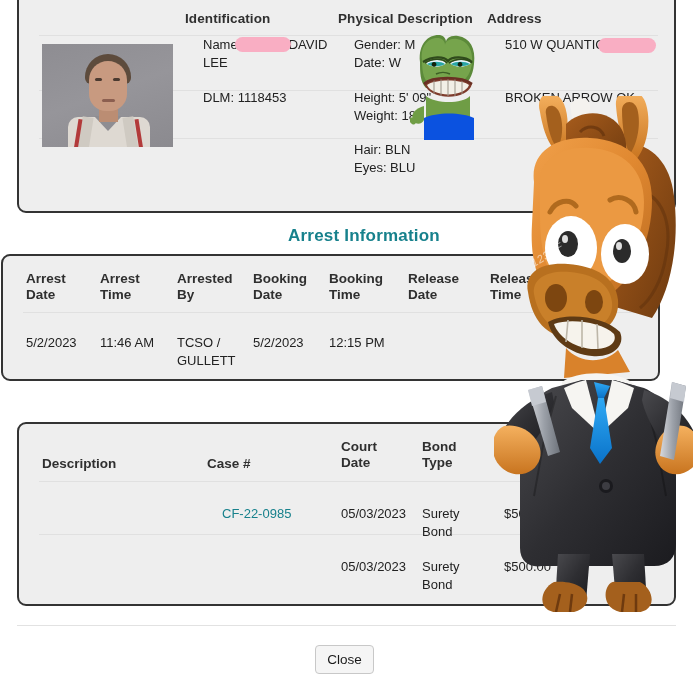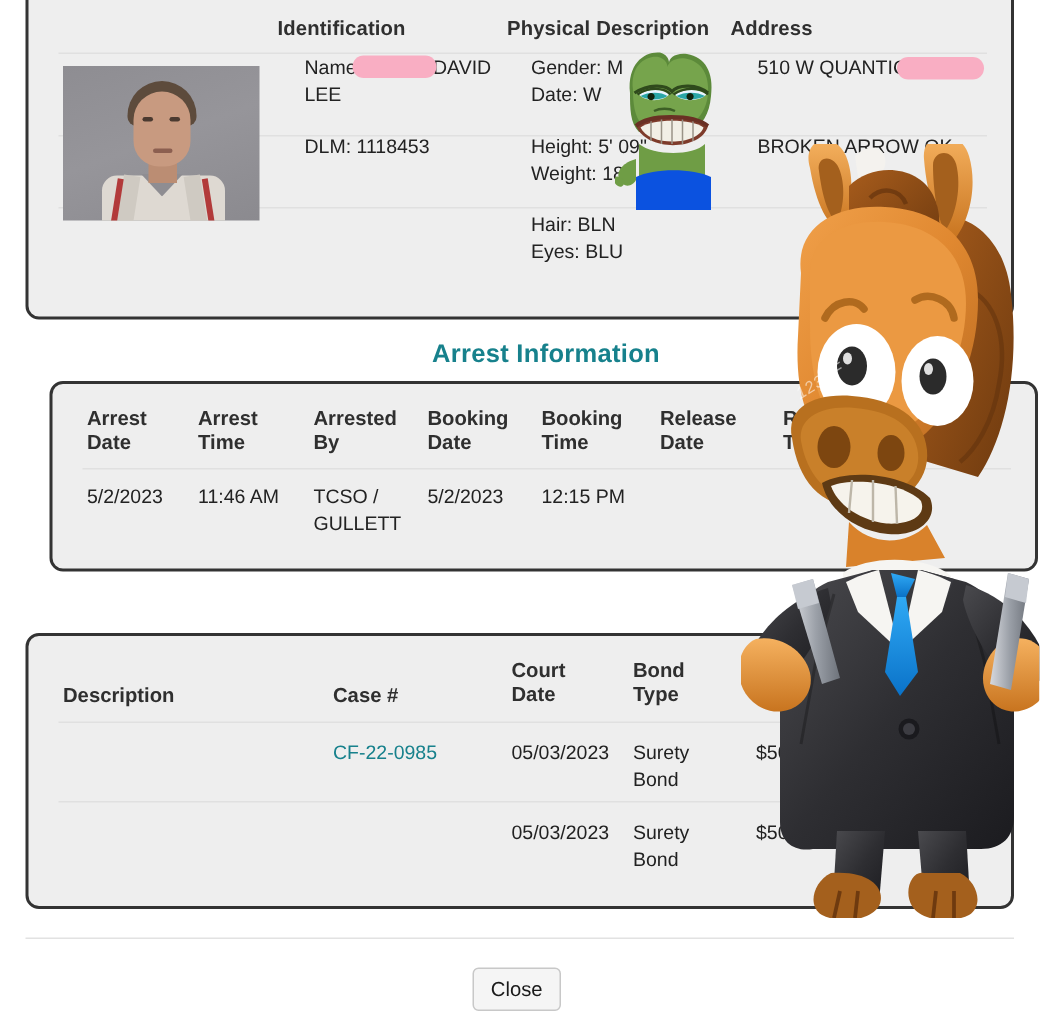--- a/index.html
+++ b/index.html
@@ -138,30 +138,30 @@
     font-weight: bold;
     color: #17818c;
     letter-spacing: .2px;
     padding-left: 35px;
   }
   #title-arrest { top: 226px; }
   #title-offenses { top: 394px; }
 
   
   #arrest-card {
-    left: 33px; top: 254px; width: 659px; height: 127px;
+    left: 1px; top: 254px; width: 659px; height: 127px;
   }
   .thdr {
     position: absolute;
     font-size: 13.5px; font-weight: bold; color: #2f2f2f;
     line-height: 16px;
   }
   .tcell {
     position: absolute;
-    font-size: 13px; color: #222222; line-height: 18px;
+    font-size: 13px; color: #222222; line-height: 18px; margin-top: 12px;
   }
   .trule {
     position: absolute; height: 1px; background: #e0e0e0;
   }
 
   #a-h0 { left: 23px;  top: 15px; }
   #a-h1 { left: 97px;  top: 15px; }
   #a-h2 { left: 174px; top: 15px; }
   #a-h3 { left: 250px; top: 15px; }
   #a-h4 { left: 326px; top: 15px; }
@@ -172,21 +172,21 @@
   #a-c1 { left: 97px;  top: 66px; }
   #a-c2 { left: 174px; top: 66px; width: 66px; }
   #a-c3 { left: 250px; top: 66px; }
   #a-c4 { left: 326px; top: 66px; }
 
   
   #off-card {
     left: 17px; top: 422px; width: 659px; height: 184px;
   }
   #o-h0 { left: 23px;  top: 32px; }
-  #o-h1 { left: 203px; top: 32px; }
+  #o-h1 { left: 188px; top: 32px; }
   #o-h2 { left: 322px; top: 15px; }
   #o-h3 { left: 403px; top: 15px; }
   #o-h4 { left: 516px; top: 32px; }
   #o-rule1 { left: 20px; top: 57px; width: 619px; }
   #o-rule2 { left: 20px; top: 110px; width: 619px; }
 
   #o-r0c0 { left: 23px;  top: 69px; width: 175px; }
   #o-r0c1 { left: 203px; top: 69px; color: #17818c; cursor: pointer; }
   #o-r0c2 { left: 322px; top: 69px; }
   #o-r0c3 { left: 403px; top: 69px; width: 52px; }

